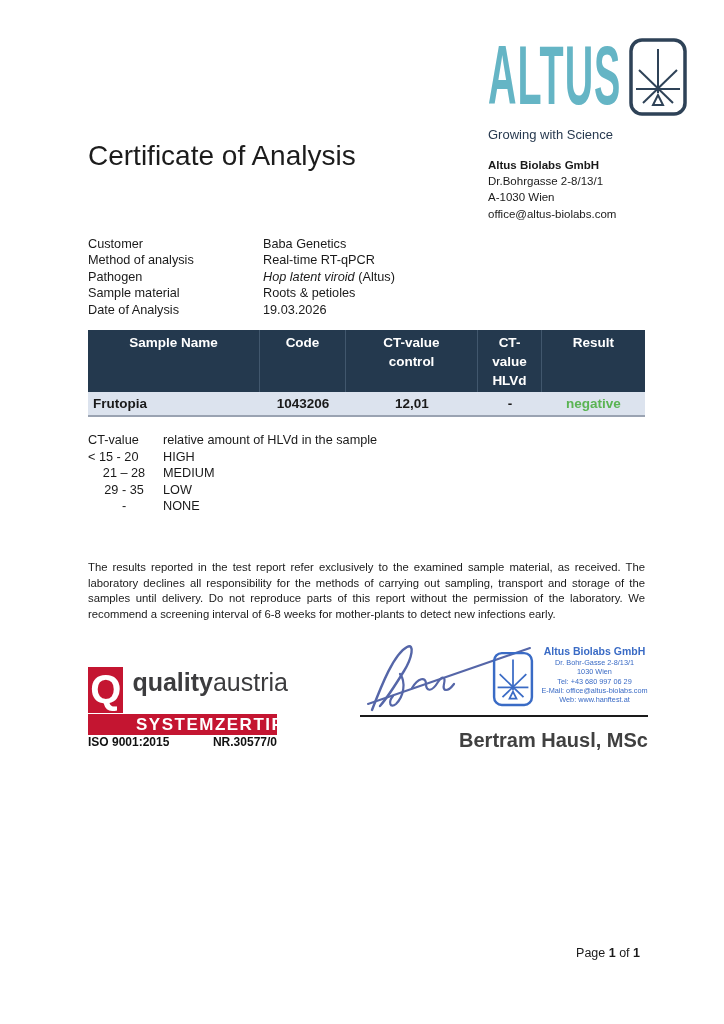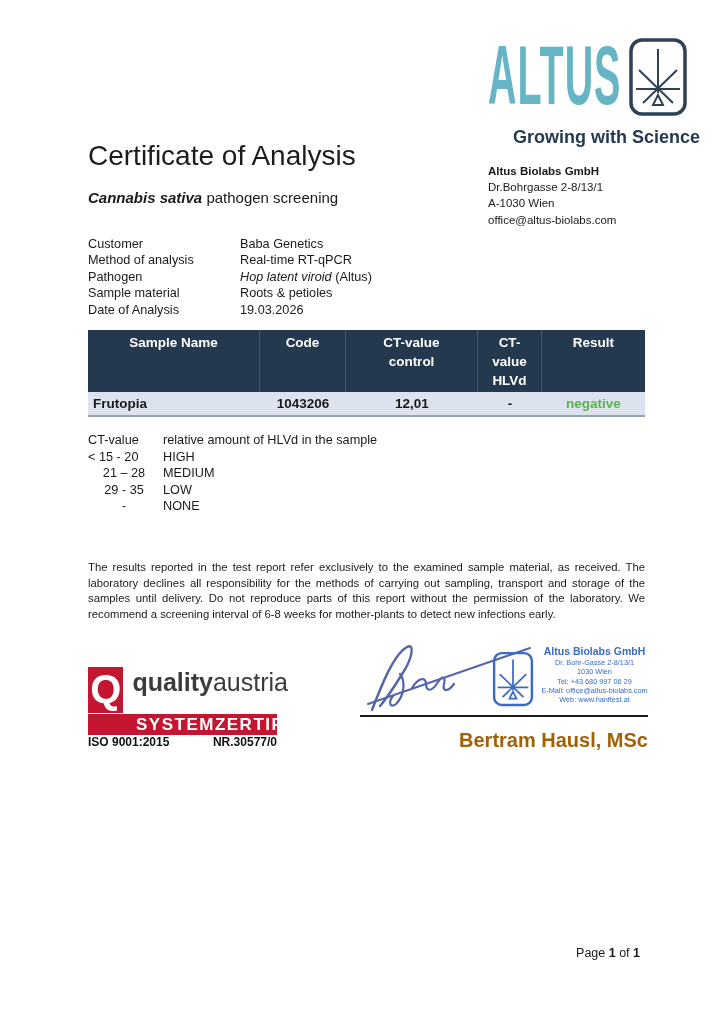--- a/index.html
+++ b/index.html
@@ -12,32 +12,32 @@
 
   
   .logo-block { position:absolute; left:488px; top:36px; width:212px; }
   .logo-row { display:flex; align-items:flex-start;gap:8px; }
   .altus-wordmark {
     font-weight:bold; font-size:84px; line-height:78px; color:#65b5c5;
     letter-spacing:2px; transform:scaleX(0.47); transform-origin:left top;
     width:130px; white-space:nowrap;
   }
   .plant-icon-box { margin-left:2px; margin-top:1px; color:#2e4257; }
-  .logo-tagline { margin-top:6px; font-size:18px; font-weight:bold; color:#27394f;text-align:right; }
+  .logo-tagline { margin-top:6px; font-size:13px; font-weight:normal; color:#27394f; }
   .company-address { margin-top:15px; font-size:11.5px; line-height:16.2px; color:#1a1a1a; }
   .company-address .co-name { font-weight:bold; }
 
   
   .doc-title { position:absolute; left:88px; top:140px; font-size:28px; font-weight:normal; color:#1c1c1c; }
   .doc-subtitle { position:absolute; left:88px; top:189px; font-size:15px; color:#1a1a1a; }
   .doc-subtitle .species { font-style:italic; font-weight:bold; }
 
   
   .info-block { position:absolute; left:88px; top:236px; font-size:12.7px; line-height:16.4px; }
-  .info-row { display:flex; }
+  .info-row { display:flex;gap:23px; }
   .info-label { width:152px; }
   .info-value .pathogen-italic { font-style:italic; }
 
   
   .results-table { position:absolute; left:88px; top:330px; width:557px; font-size:13.5px; }
   .rt-header { display:flex; background:#24394e; color:#ffffff; font-weight:bold; height:62px; }
   .rt-header .cell {
     border-right:1px solid #41576d; text-align:center; padding-top:3px; line-height:19px;
   }
   .rt-header .cell:last-child { border-right:none; }
@@ -83,21 +83,21 @@
 
   
   .sig-scribble { position:absolute; left:360px; top:638px; }
   .stamp { position:absolute; left:492px; top:645px; width:158px; display:flex; color:#3a6bc5; }
   .stamp-icon { flex:0 0 auto; margin-top:3px; }
   .stamp-text { margin-left:5px; text-align:center; width:118px; }
   .stamp-co { font-size:10.5px; font-weight:bold; line-height:12px; margin-bottom:1px; white-space:nowrap; }
   .stamp-line { font-size:7.3px; line-height:9.3px; white-space:nowrap; }
   .sig-line { position:absolute; left:360px; top:715px; width:288px; height:2px; background:#1a1a1a; }
   .signatory-name { position:absolute; left:360px; top:729px; width:288px; text-align:right;
-    font-size:20px; font-weight:bold; color:#a16207; }
+    font-size:20px; font-weight:bold; color:#404040; }
   .signatory-title { position:absolute; left:360px; top:757px; width:288px; text-align:right;
     font-size:11.5px; color:#1a1a1a; }
 
   
   .page-footer { position:absolute; left:360px; top:946px; width:280px; text-align:right; font-size:12.5px; }
   .page-footer b { font-weight:bold; }
 </style>
 </head>
 <body>
 
@@ -120,23 +120,20 @@
     <div class="logo-tagline">Growing with Science</div>
     <div class="company-address">
       <div class="co-name">Altus Biolabs GmbH</div>
       <div>Dr.Bohrgasse 2-8/13/1</div>
       <div>A-1030 Wien</div>
       <div>office@altus-biolabs.com</div>
     </div>
   </div>
 
   <div class="doc-title">Certificate of Analysis</div>
-  <div class="doc-subtitle">
-    <span class="species">Cannabis sativa</span><span> pathogen screening</span>
-  </div>
 
   <div class="info-block">
     <div class="info-row">
       <div class="info-label">Customer</div>
       <div class="info-value">Baba Genetics</div>
     </div>
     <div class="info-row">
       <div class="info-label">Method of analysis</div>
       <div class="info-value">Real-time RT-qPCR</div>
     </div>

